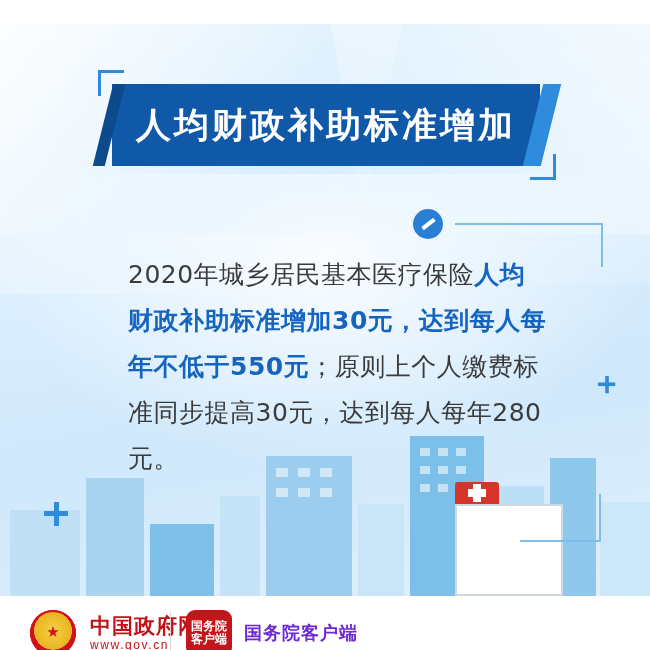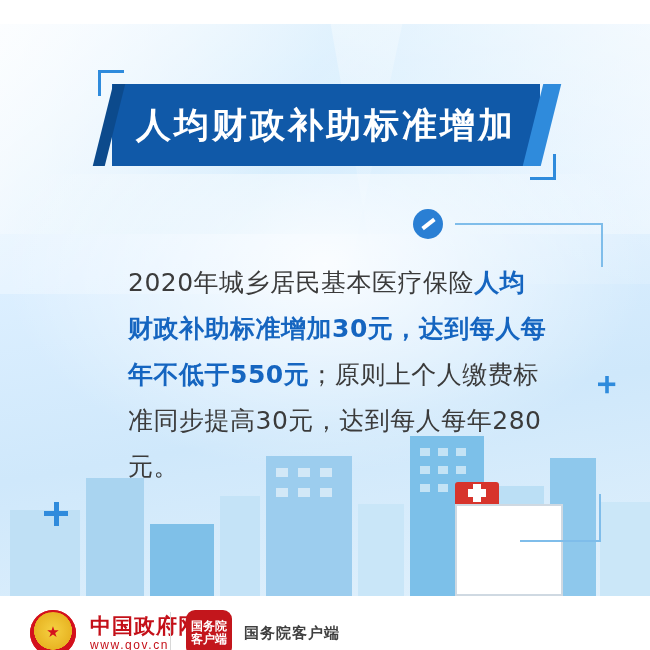--- a/index.html
+++ b/index.html
@@ -51,21 +51,21 @@
 
   
   .plus{position:absolute;}
   .plus i{position:absolute;background:#2f8bdc;display:block;}
   .plus .h{left:0;top:9px;width:24px;height:5px;}
   .plus .v{left:9.5px;top:0;width:5px;height:24px;}
   .plus-a{left:44px;top:478px;}
   .plus-b{left:598px;top:352px;transform:scale(.72);}
 
   
-  .bodytext{position:absolute;left:128px;top:236px;width:420px;
+  .bodytext{position:absolute;left:128px;top:228px;width:420px;
     font-family:"DejaVu Sans","Liberation Sans",sans-serif;
     font-size:25px;line-height:46px;color:#3b3b3b;letter-spacing:.5px;}
   .hl{color:#1565c0;font-weight:bold;}
 
   
   .city{position:absolute;left:0;bottom:78px;width:650px;height:240px;}
   .bldg{position:absolute;bottom:0;}
   .win{position:absolute;background:rgba(255,255,255,.55);}
 
   
@@ -77,21 +77,21 @@
   .gov{display:flex;flex-direction:column;justify-content:center;}
   .gov .cn{font-size:21px;color:#c41019;font-weight:bold;letter-spacing:1px;
      font-family:"DejaVu Sans","Liberation Sans",sans-serif;line-height:24px;}
   .gov .en{font-size:12px;color:#c41019;letter-spacing:1.6px;line-height:14px;}
   .divider{position:absolute;left:170px;top:16px;width:1px;height:42px;background:#d8d8d8;}
   .appwrap{position:absolute;left:186px;top:14px;display:flex;align-items:center;gap:12px;}
   .appicon{width:46px;height:46px;border-radius:9px;background:#c3161c;color:#fff;
      display:flex;flex-direction:column;align-items:center;justify-content:center;
      font-family:"DejaVu Sans","Liberation Sans",sans-serif;line-height:13px;font-size:12px;font-weight:bold;}
   .appname{display:flex;flex-direction:column;justify-content:center;}
-  .appname .cn{font-size:15px;color:#404040;font-weight:bold;letter-spacing:1px;
+  .appname .cn{font-size:18px;color:#6d28d9;font-weight:bold;letter-spacing:1px;
      font-family:"DejaVu Sans","Liberation Sans",sans-serif;line-height:24px;}
   .appname .en{font-size:11px;color:#555;letter-spacing:.6px;line-height:14px;font-family:"Liberation Serif",serif;}
 
   
   .hosp{position:absolute;left:455px;bottom:78px;width:108px;height:92px;background:#ffffff;
      border:2px solid #cfd9e2;box-sizing:border-box;}
   .hosp-top{position:absolute;left:455px;bottom:170px;width:44px;height:22px;background:#d7342c;
      border-radius:3px 3px 0 0;}
   .hosp-cross-v{position:absolute;left:473px;bottom:172px;width:8px;height:18px;background:#fff;}
   .hosp-cross-h{position:absolute;left:468px;bottom:177px;width:18px;height:8px;background:#fff;}

